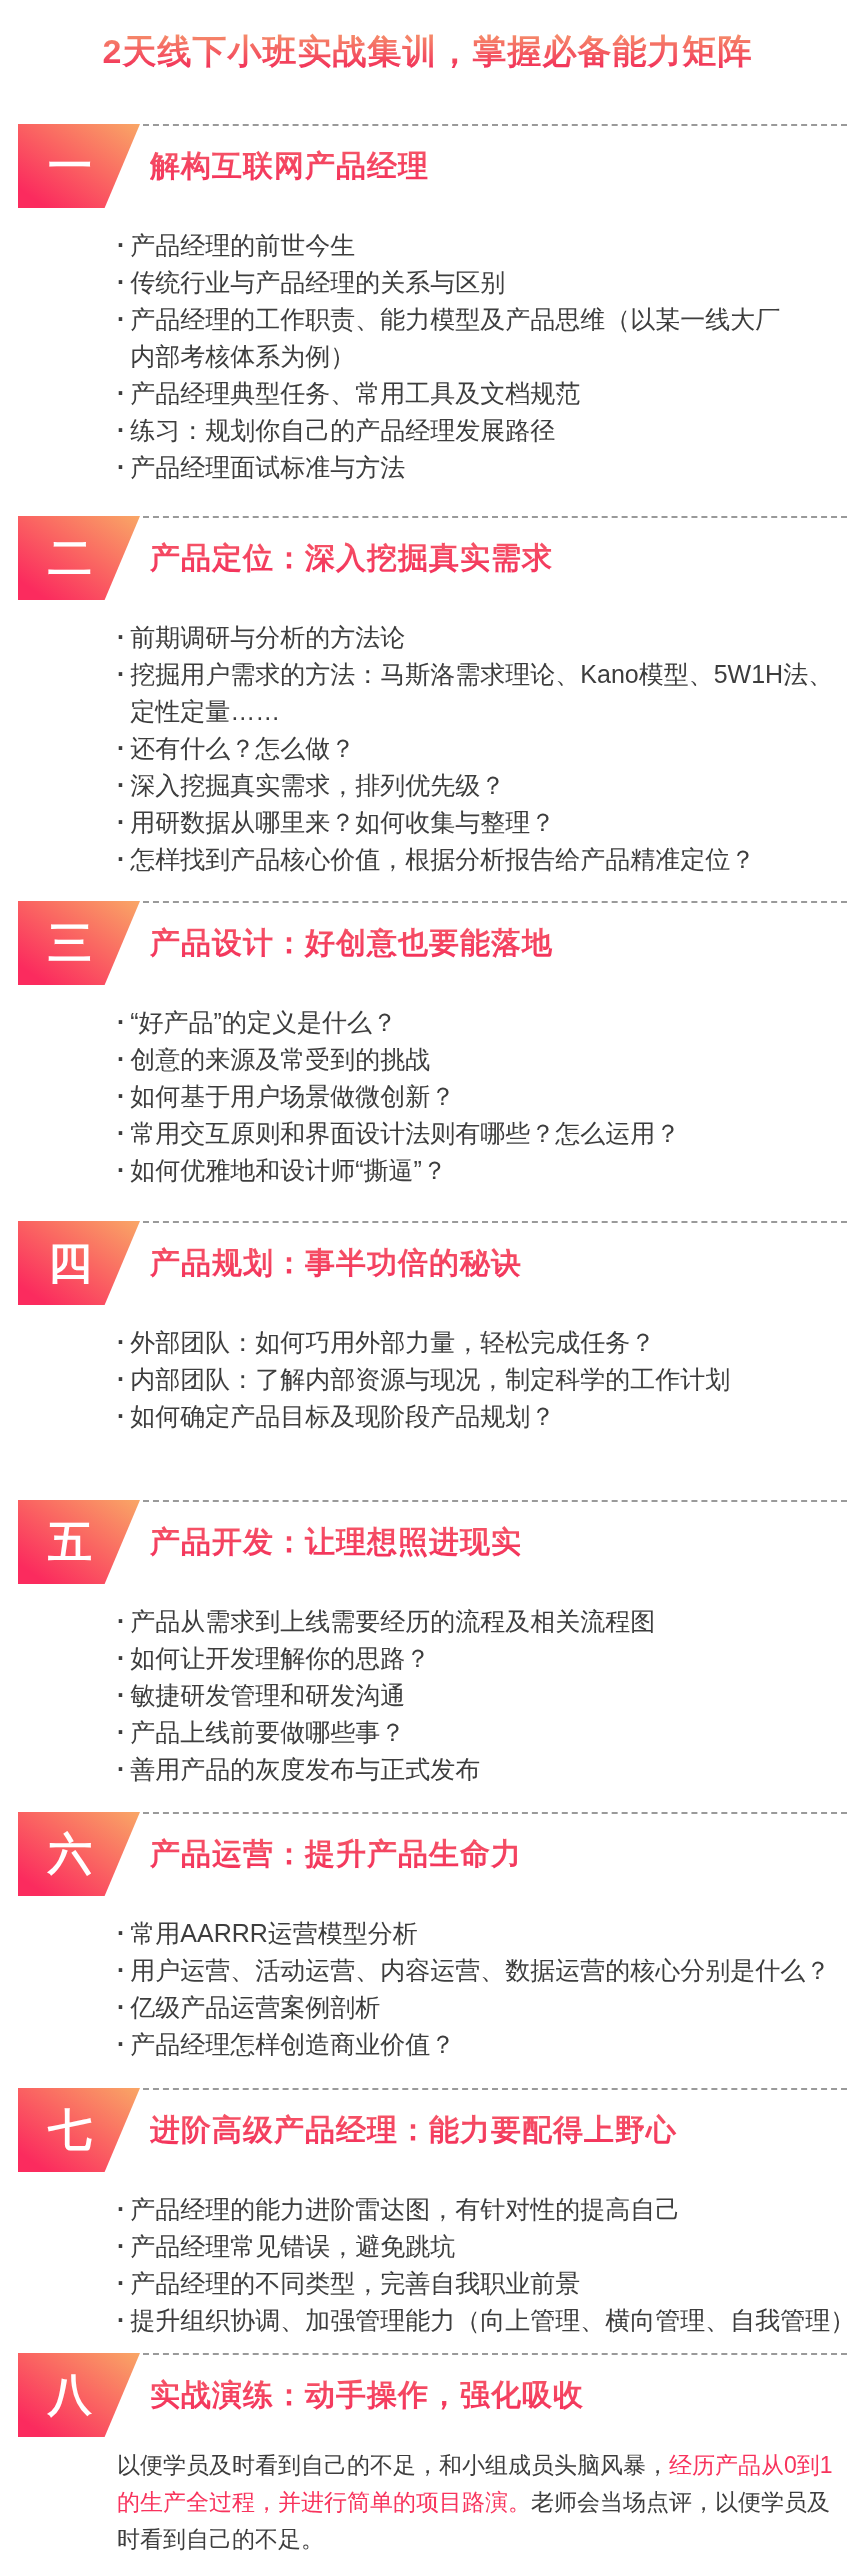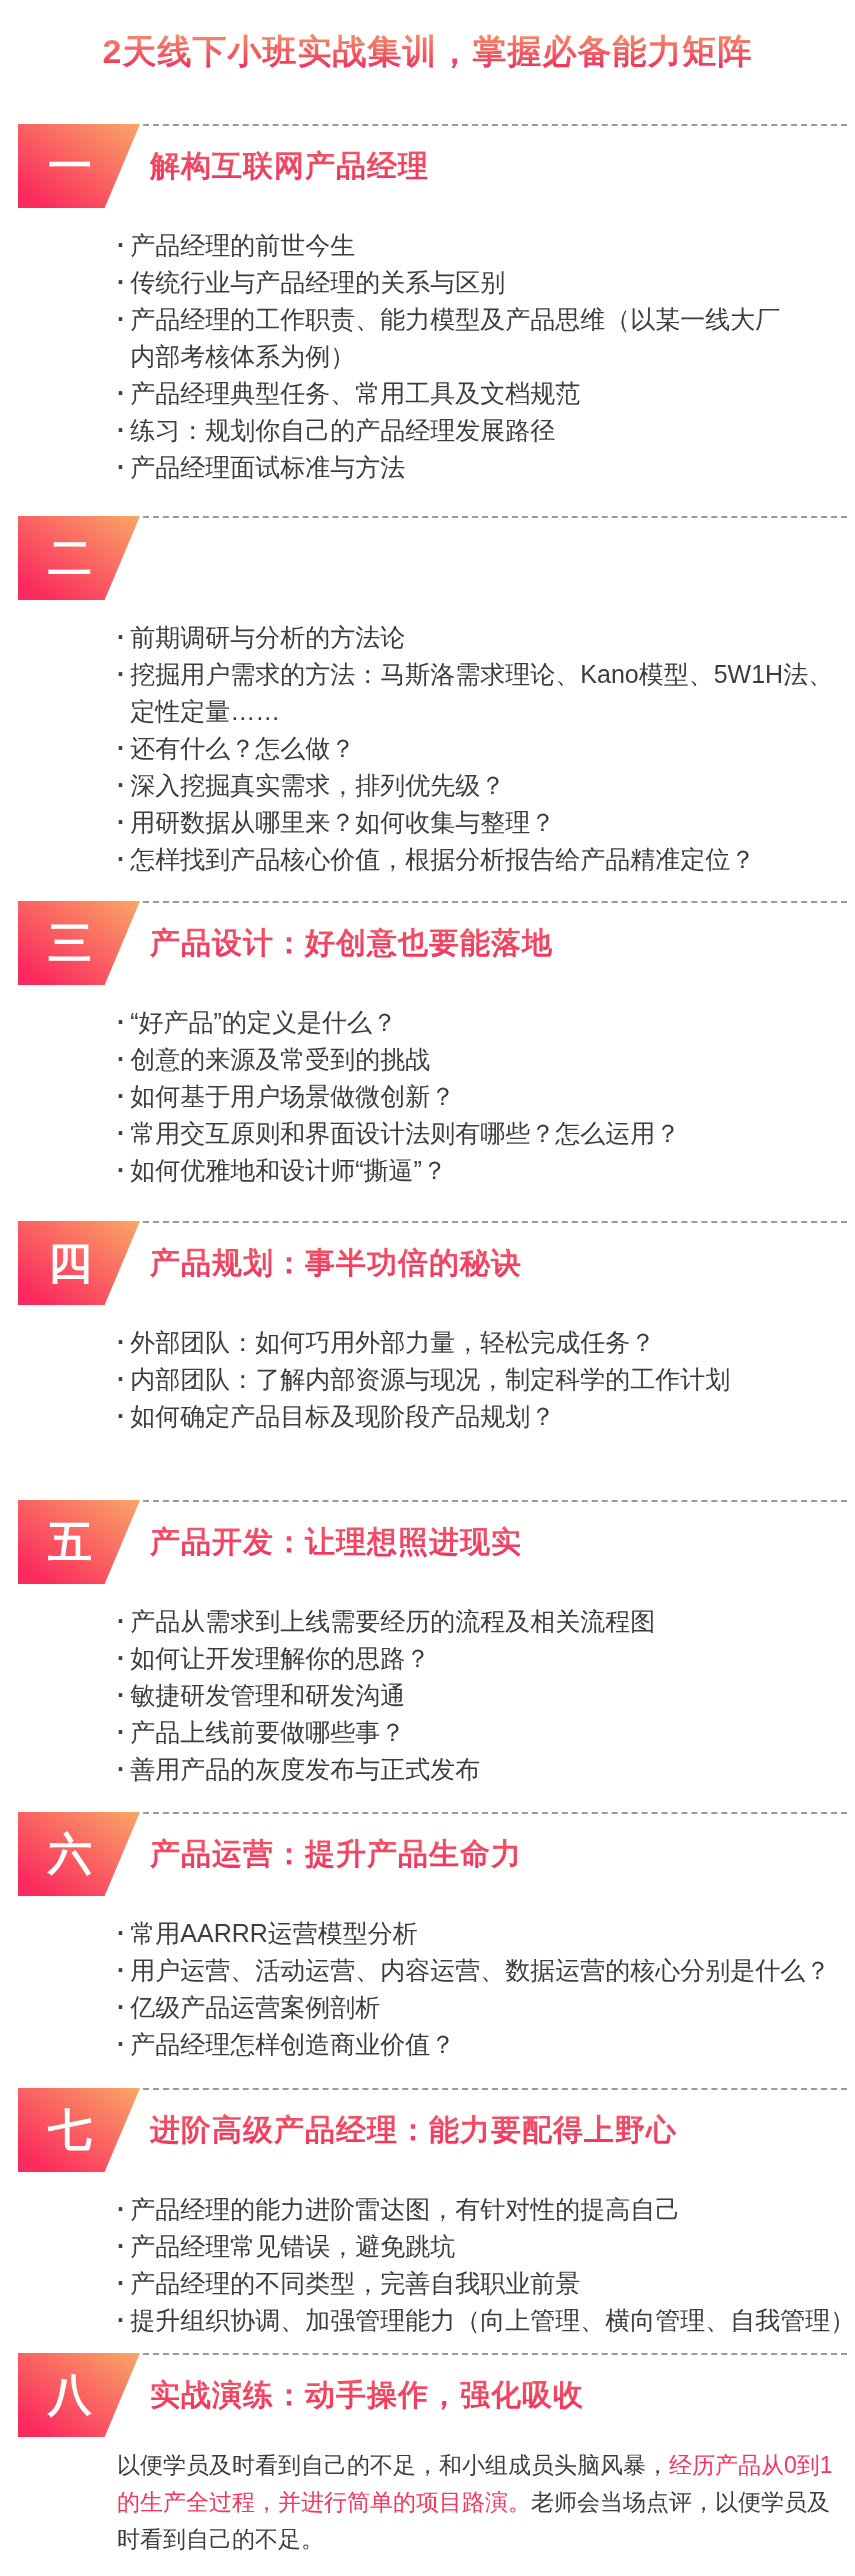--- a/index.html
+++ b/index.html
@@ -70,20 +70,21 @@
       <li>练习：规划你自己的产品经理发展路径</li>
       <li>产品经理面试标准与方法</li>
     </ul>
   </section>
 
   <section class="section" style="top:516px">
     <div class="dash"></div>
     <div class="badge">
       <span class="badge-num">二</span>
     </div>
+    <div class="section-title">产品定位：深入挖掘真实需求</div>
     <ul class="bullets">
       <li>前期调研与分析的方法论</li>
       <li>挖掘用户需求的方法：马斯洛需求理论、Kano模型、5W1H法、
 定性定量……</li>
       <li>还有什么？怎么做？</li>
       <li>深入挖掘真实需求，排列优先级？</li>
       <li>用研数据从哪里来？如何收集与整理？</li>
       <li>怎样找到产品核心价值，根据分析报告给产品精准定位？</li>
     </ul>
   </section>

